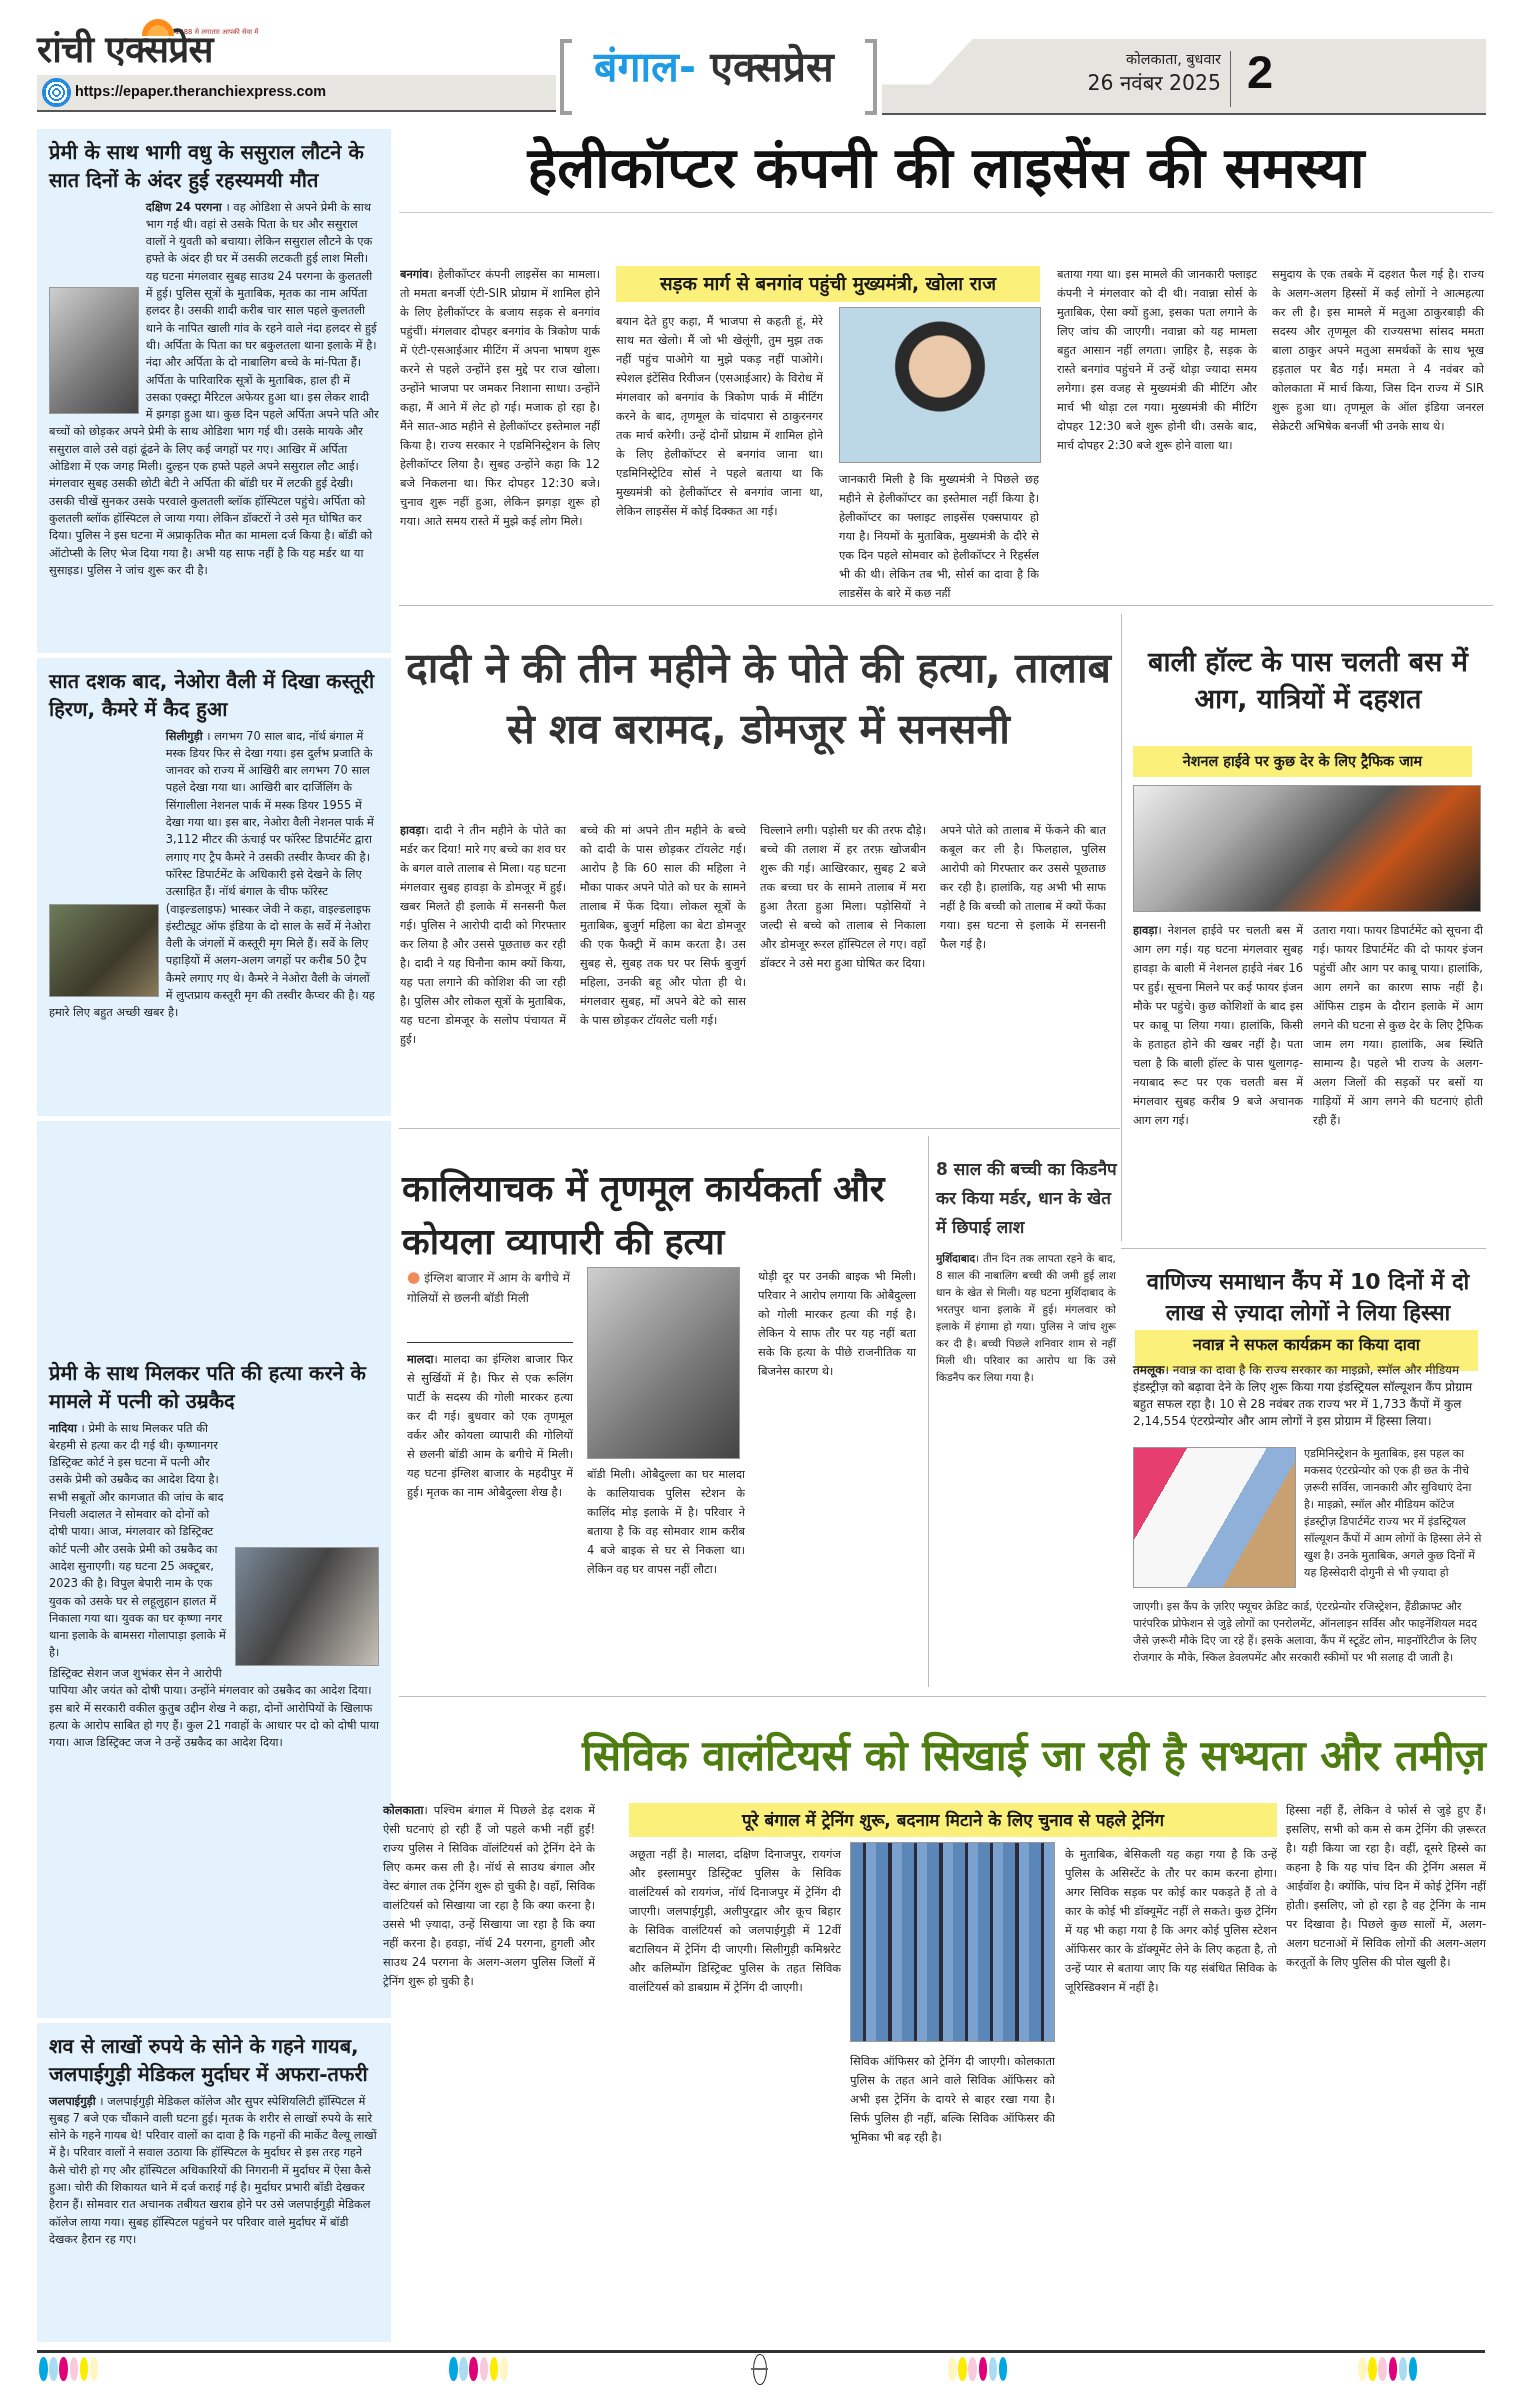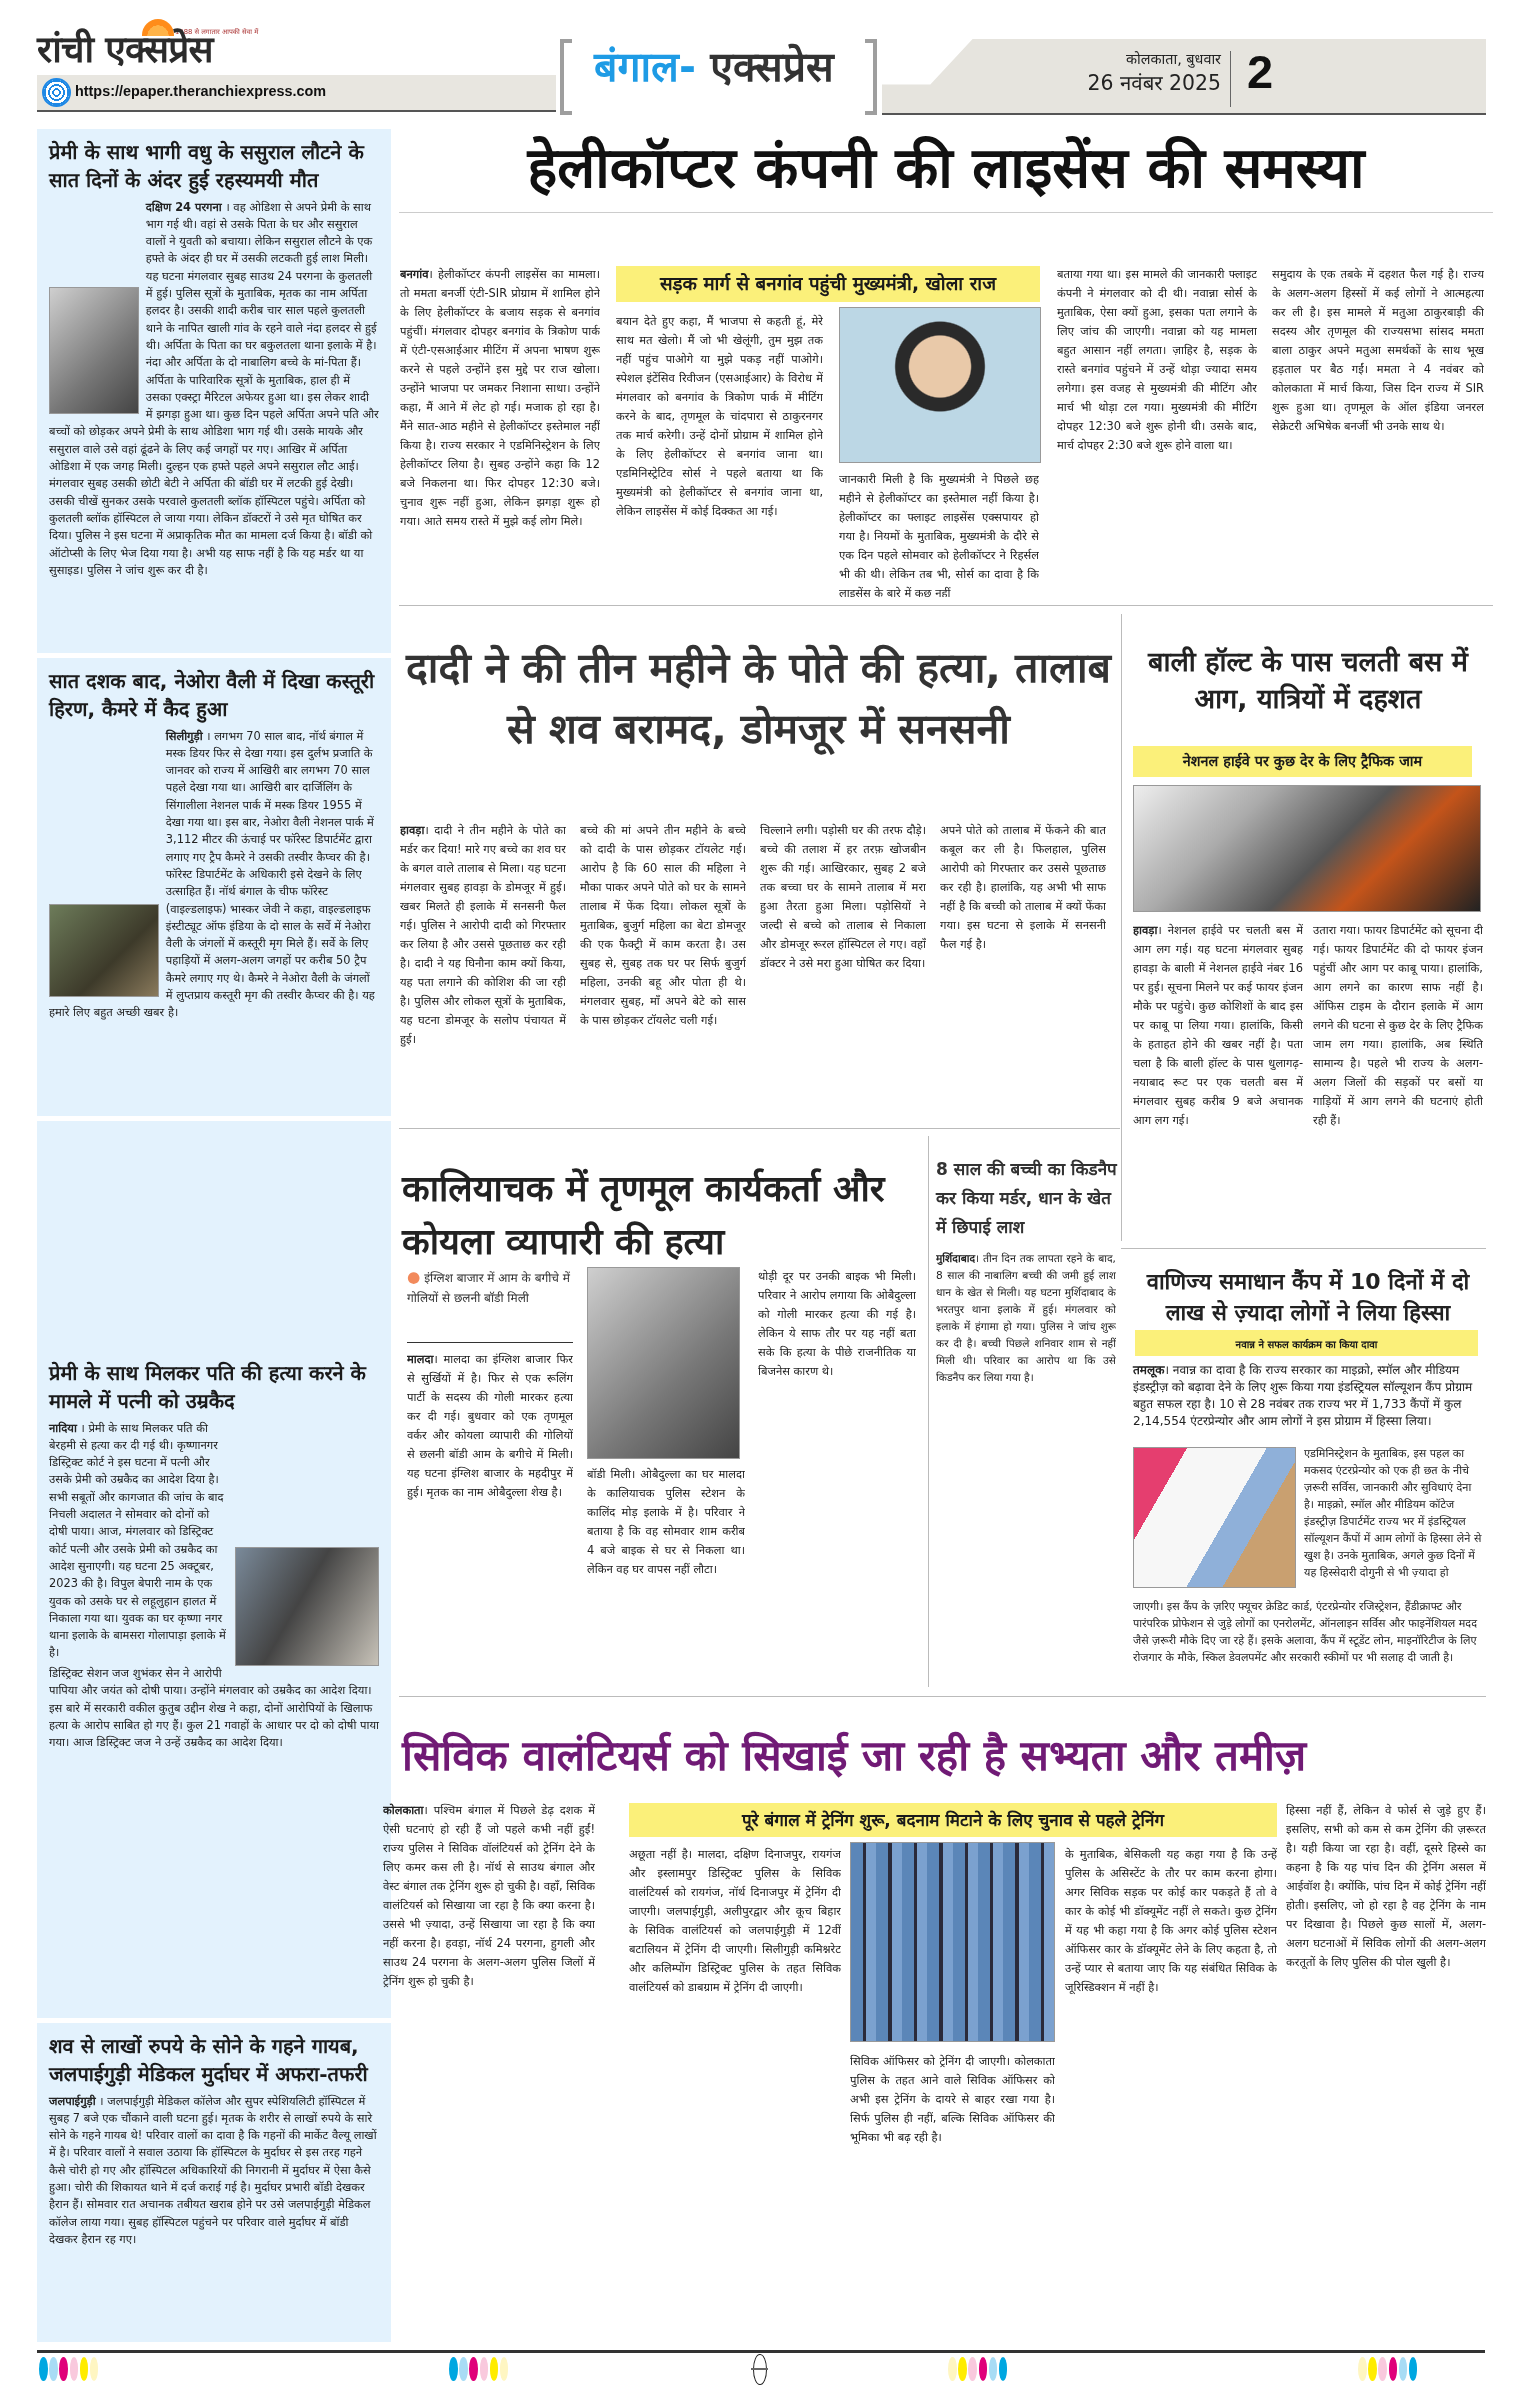--- a/index.html
+++ b/index.html
@@ -156,31 +156,31 @@
 <div class="abs txt" style="left:758px;top:1267px;width:158px;height:419px;overflow:hidden;">थोड़ी दूर पर उनकी बाइक भी मिली। परिवार ने आरोप लगाया कि ओबैदुल्ला को गोली मारकर हत्या की गई है। लेकिन ये साफ तौर पर यह नहीं बता सके कि हत्या के पीछे राजनीतिक या बिजनेस कारण थे।</div>
 
 <div class="abs col-rule" style="left:928px;top:1136px;height:551px;"></div>
 <div class="abs bighead" style="left:936px;top:1155px;width:181px;font-size:17px;line-height:29px;color:#333;">8 साल की बच्ची का किडनैप कर किया मर्डर, धान के खेत में छिपाई लाश</div>
 <div class="abs" style="left:936px;top:1250px;width:180px;height:438px;overflow:hidden;font-size:10.6px;line-height:17px;text-align:justify;color:#222;">
   <b>मुर्शिदाबाद</b>। <span>तीन दिन तक लापता रहने के बाद, 8 साल की नाबालिग बच्ची की जमी हुई लाश धान के खेत से मिली। यह घटना मुर्शिदाबाद के भरतपुर थाना इलाके में हुई। मंगलवार को इलाके में हंगामा हो गया। पुलिस ने जांच शुरू कर दी है। बच्ची पिछले शनिवार शाम से नहीं मिली थी। परिवार का आरोप था कि उसे किडनैप कर लिया गया है।</span>
 </div>
 
 <div class="abs" style="left:1121px;top:1248px;width:365px;height:0.8px;background:#bbb;"></div>
 <div class="abs bighead" style="left:1131px;top:1267px;width:354px;font-size:22px;line-height:30.5px;text-align:center;color:#222;">वाणिज्य समाधान कैंप में 10 दिनों में दो लाख से ज़्यादा लोगों ने लिया हिस्सा</div>
-<div class="abs yellow-sub" style="left:1135px;top:1330px;width:343px;height:26px;line-height:29px;font-size:10px;">नवान्न ने सफल कार्यक्रम का किया दावा</div>
+<div class="abs yellow-sub" style="left:1135px;top:1330px;width:343px;height:41px;line-height:29px;font-size:16px;">नवान्न ने सफल कार्यक्रम का किया दावा</div>
 <div class="abs" style="left:1133px;top:1362px;width:351px;font-size:12px;line-height:17px;color:#222;">
   <b>तमलूक</b>। <span>नवान्न का दावा है कि राज्य सरकार का माइक्रो, स्मॉल और मीडियम इंडस्ट्रीज़ को बढ़ावा देने के लिए शुरू किया गया इंडस्ट्रियल सॉल्यूशन कैंप प्रोग्राम बहुत सफल रहा है। 10 से 28 नवंबर तक राज्य भर में 1,733 कैंपों में कुल 2,14,554 एंटरप्रेन्योर और आम लोगों ने इस प्रोग्राम में हिस्सा लिया।</span>
 </div>
 <div class="abs photo camp" style="left:1133px;top:1447px;width:163px;height:141px;"></div>
 <div class="abs" style="left:1304px;top:1445px;width:180px;height:149px;overflow:hidden;font-size:11px;line-height:17px;color:#222;">एडमिनिस्ट्रेशन के मुताबिक, इस पहल का मकसद एंटरप्रेन्योर को एक ही छत के नीचे ज़रूरी सर्विस, जानकारी और सुविधाएं देना है। माइक्रो, स्मॉल और मीडियम कॉटेज इंडस्ट्रीज़ डिपार्टमेंट राज्य भर में इंडस्ट्रियल सॉल्यूशन कैंपों में आम लोगों के हिस्सा लेने से खुश है। उनके मुताबिक, अगले कुछ दिनों में यह हिस्सेदारी दोगुनी से भी ज़्यादा हो</div>
 <div class="abs" style="left:1133px;top:1598px;width:351px;height:90px;overflow:hidden;font-size:11px;line-height:17px;color:#222;">जाएगी। इस कैंप के ज़रिए फ्यूचर क्रेडिट कार्ड, एंटरप्रेन्योर रजिस्ट्रेशन, हैंडीक्राफ्ट और पारंपरिक प्रोफेशन से जुड़े लोगों का एनरोलमेंट, ऑनलाइन सर्विस और फाइनेंशियल मदद जैसे ज़रूरी मौके दिए जा रहे हैं। इसके अलावा, कैंप में स्टूडेंट लोन, माइनॉरिटीज के लिए रोजगार के मौके, स्किल डेवलपमेंट और सरकारी स्कीमों पर भी सलाह दी जाती है।</div>
 
 <div class="abs" style="left:399px;top:1696px;width:1087px;height:0.8px;background:#bbb;"></div>
 
-<div class="abs bighead" style="left:402px;top:1726px;width:1084px;font-size:42px;line-height:59px;text-align:left;color:#701a75;">सिविक वालंटियर्स को सिखाई जा रही है सभ्यता और तमीज़</div>
+<div class="abs bighead" style="left:402px;top:1726px;width:1084px;font-size:42px;line-height:59px;text-align:right;color:#4d7c0f;">सिविक वालंटियर्स को सिखाई जा रही है सभ्यता और तमीज़</div>
 <div class="abs txt" style="left:383px;top:1801px;width:212px;height:543px;overflow:hidden;">
   <b>कोलकाता</b>। <span>पश्चिम बंगाल में पिछले डेढ़ दशक में ऐसी घटनाएं हो रही हैं जो पहले कभी नहीं हुईं! राज्य पुलिस ने सिविक वॉलंटियर्स को ट्रेनिंग देने के लिए कमर कस ली है। नॉर्थ से साउथ बंगाल और वेस्ट बंगाल तक ट्रेनिंग शुरू हो चुकी है। वहाँ, सिविक वालंटियर्स को सिखाया जा रहा है कि क्या करना है। उससे भी ज़्यादा, उन्हें सिखाया जा रहा है कि क्या नहीं करना है। हवड़ा, नॉर्थ 24 परगना, हुगली और साउथ 24 परगना के अलग-अलग पुलिस जिलों में ट्रेनिंग शुरू हो चुकी है।</span>
 </div>
 <div class="abs yellow-sub" style="left:629px;top:1803px;width:648px;height:34px;line-height:34px;font-size:17px;">पूरे बंगाल में ट्रेनिंग शुरू, बदनाम मिटाने के लिए चुनाव से पहले ट्रेनिंग</div>
 <div class="abs txt" style="left:629px;top:1845px;width:212px;height:499px;overflow:hidden;">अछूता नहीं है। मालदा, दक्षिण दिनाजपुर, रायगंज और इस्लामपुर डिस्ट्रिक्ट पुलिस के सिविक वालंटियर्स को रायगंज, नॉर्थ दिनाजपुर में ट्रेनिंग दी जाएगी। जलपाईगुड़ी, अलीपुरद्वार और कूच बिहार के सिविक वालंटियर्स को जलपाईगुड़ी में 12वीं बटालियन में ट्रेनिंग दी जाएगी। सिलीगुड़ी कमिश्नरेट और कलिम्पोंग डिस्ट्रिक्ट पुलिस के तहत सिविक वालंटियर्स को डाबग्राम में ट्रेनिंग दी जाएगी।</div>
 <div class="abs photo parade" style="left:850px;top:1842px;width:205px;height:200px;"></div>
 <div class="abs txt" style="left:850px;top:2052px;width:205px;height:292px;overflow:hidden;">सिविक ऑफिसर को ट्रेनिंग दी जाएगी। कोलकाता पुलिस के तहत आने वाले सिविक ऑफिसर को अभी इस ट्रेनिंग के दायरे से बाहर रखा गया है। सिर्फ पुलिस ही नहीं, बल्कि सिविक ऑफिसर की भूमिका भी बढ़ रही है।</div>
 <div class="abs txt" style="left:1065px;top:1845px;width:212px;height:499px;overflow:hidden;">के मुताबिक, बेसिकली यह कहा गया है कि उन्हें पुलिस के असिस्टेंट के तौर पर काम करना होगा। अगर सिविक सड़क पर कोई कार पकड़ते हैं तो वे कार के कोई भी डॉक्यूमेंट नहीं ले सकते। कुछ ट्रेनिंग में यह भी कहा गया है कि अगर कोई पुलिस स्टेशन ऑफिसर कार के डॉक्यूमेंट लेने के लिए कहता है, तो उन्हें प्यार से बताया जाए कि यह संबंधित सिविक के जूरिस्डिक्शन में नहीं है।</div>
 <div class="abs txt" style="left:1286px;top:1801px;width:200px;height:543px;overflow:hidden;">हिस्सा नहीं हैं, लेकिन वे फोर्स से जुड़े हुए हैं। इसलिए, सभी को कम से कम ट्रेनिंग की ज़रूरत है। यही किया जा रहा है। वहीं, दूसरे हिस्से का कहना है कि यह पांच दिन की ट्रेनिंग असल में आईवॉश है। क्योंकि, पांच दिन में कोई ट्रेनिंग नहीं होती। इसलिए, जो हो रहा है वह ट्रेनिंग के नाम पर दिखावा है। पिछले कुछ सालों में, अलग-अलग घटनाओं में सिविक लोगों की अलग-अलग करतूतों के लिए पुलिस की पोल खुली है।</div>
 

